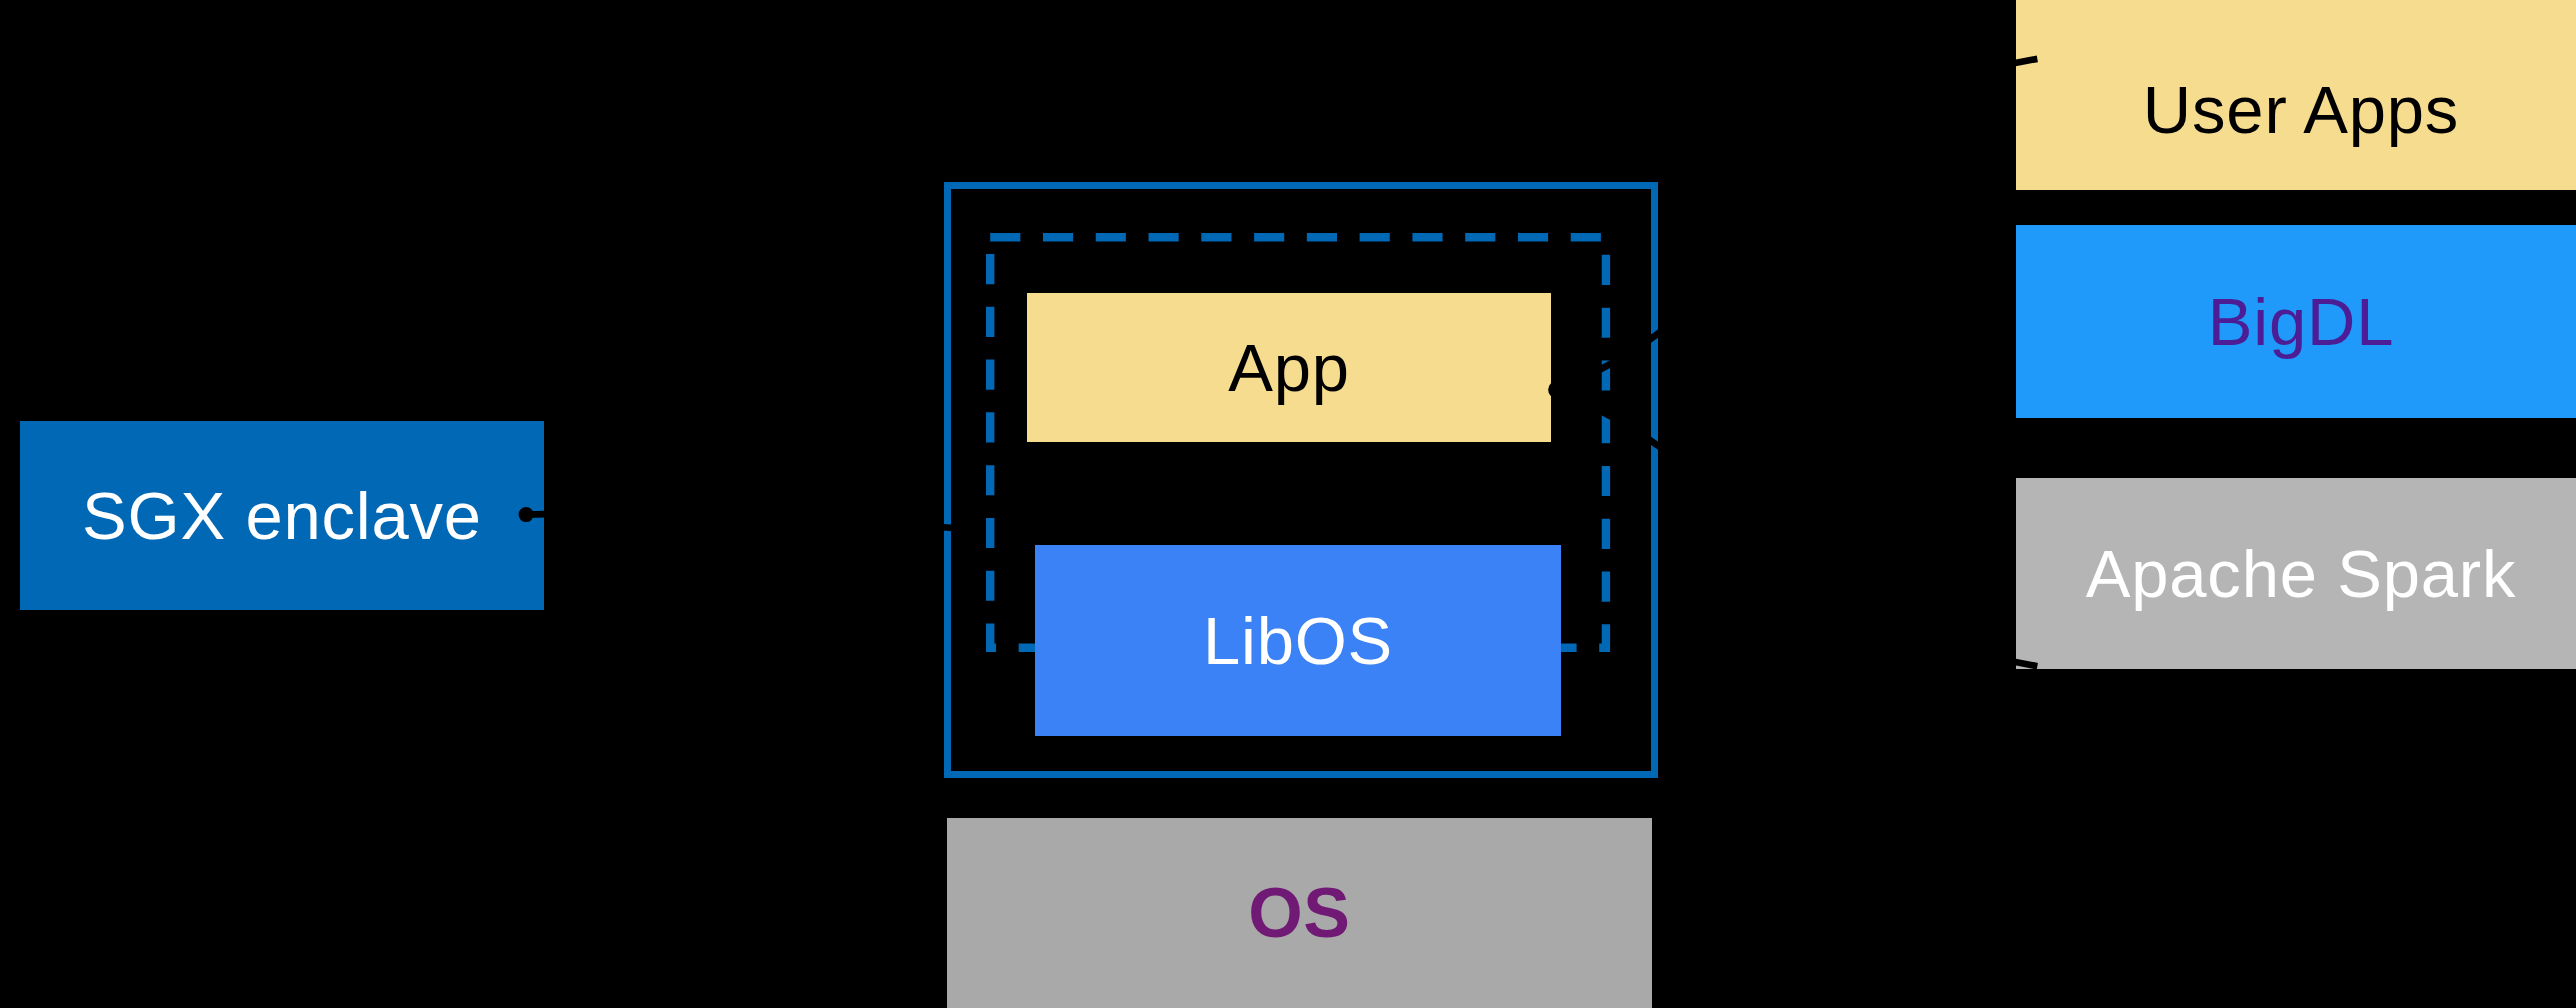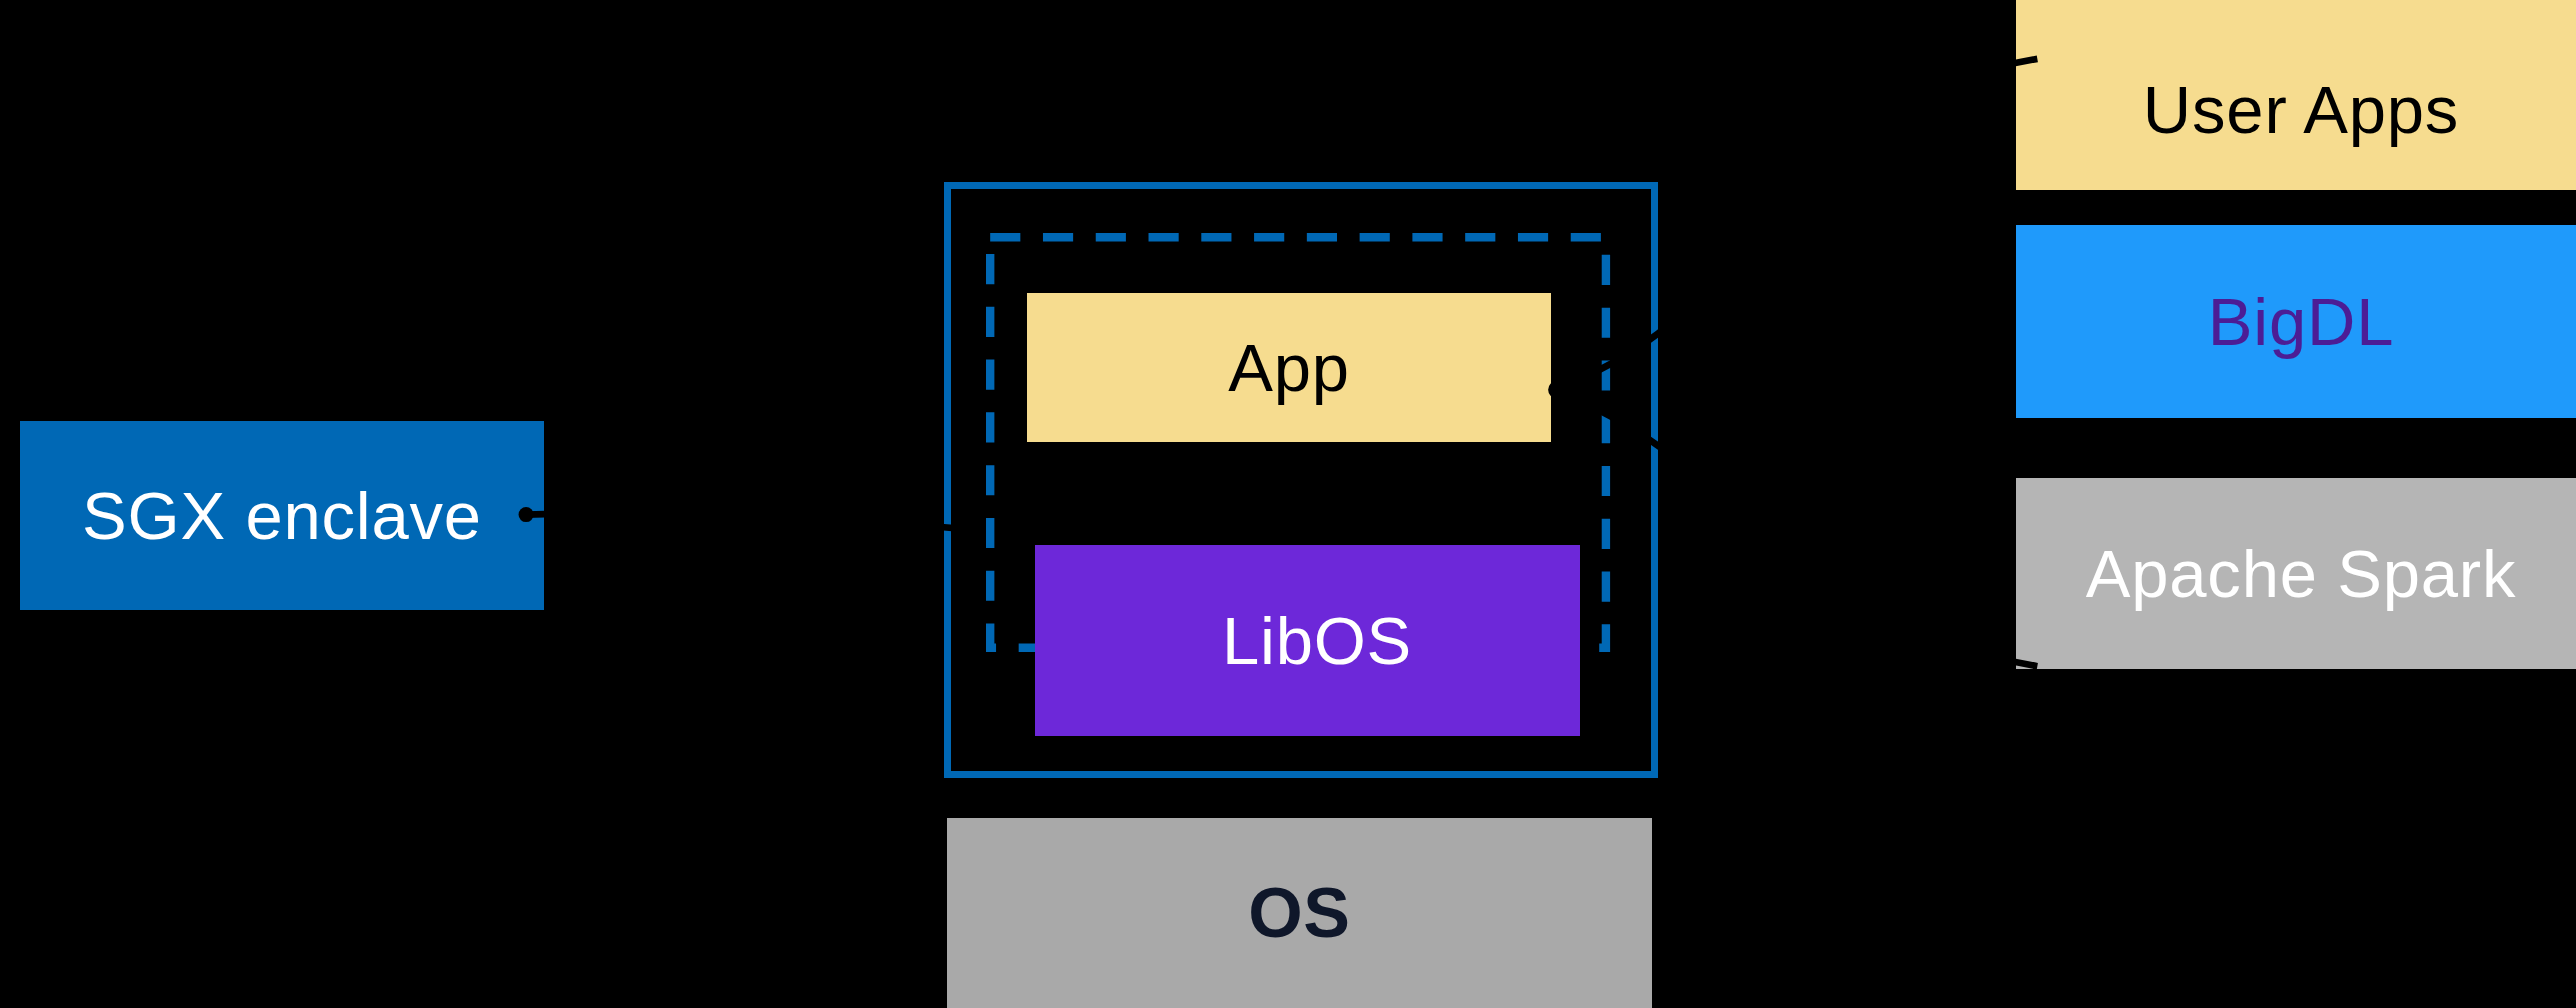--- a/index.html
+++ b/index.html
@@ -54,26 +54,26 @@
   </svg>
 
   <div id="sgx-box" class="box" style="background-color: rgb(0, 104, 181);">
     <span style="color: rgb(255, 255, 255);">SGX enclave</span>
   </div>
 
   <div id="app-box" class="box" style="background-color: rgb(246, 220, 143);">
     <span style="color: rgb(0, 0, 0);">App</span>
   </div>
 
-  <div id="libos-box" class="box" style="background-color: #6d28d9; padding-left: 19px;">
+  <div id="libos-box" class="box" style="background-color: #3b82f6;">
     <span style="color: rgb(255, 255, 255);">LibOS</span>
   </div>
 
   <div id="os-box" class="box" style="background-color: rgb(169, 169, 169);">
-    <span style="color: #0f172a;">OS</span>
+    <span style="color: #701a75;">OS</span>
   </div>
 
   <div id="stack-user-apps" class="box stack-item" style="background-color: rgb(246, 220, 143);">
     <span style="color: rgb(0, 0, 0); margin-top: 29px;">User Apps</span>
   </div>
   <div id="stack-bigdl" class="box stack-item" style="background-color: rgb(31, 154, 251);">
     <span style="color: #4c1d95;">BigDL</span>
   </div>
   <div id="stack-spark" class="box stack-item" style="background-color: rgb(181, 181, 181);">
     <span style="color: rgb(255, 255, 255);">Apache Spark</span>

